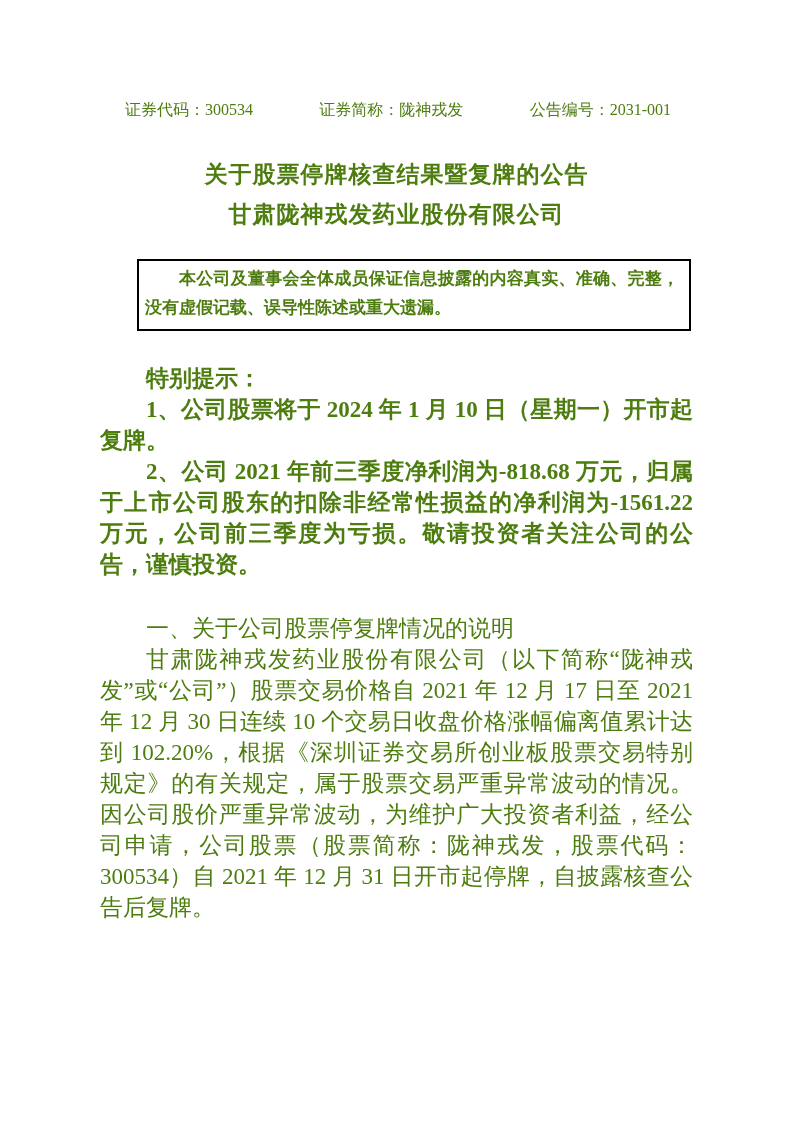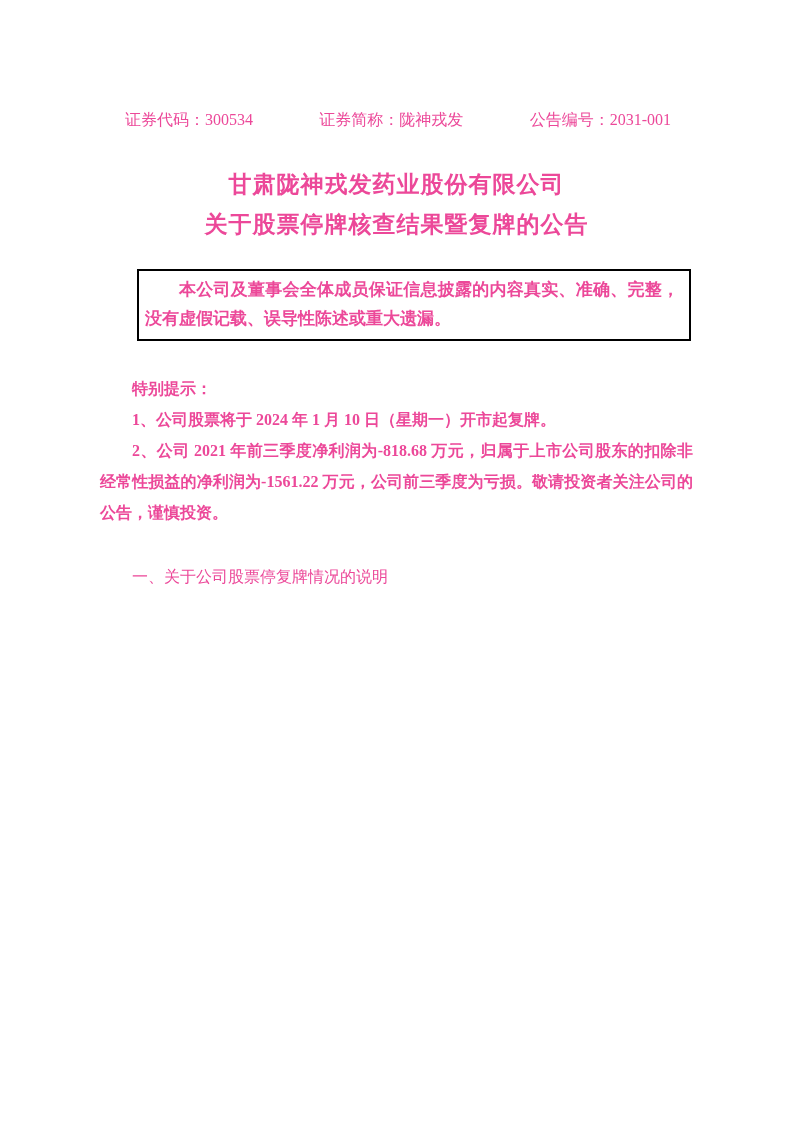--- a/index.html
+++ b/index.html
@@ -1,23 +1,23 @@
 <!DOCTYPE html>
 <html><head>
 <meta charset="utf-8">
 <style>
   * { margin: 0; padding: 0; box-sizing: border-box; }
   html, body { background: #ffffff; }
   .page {
     position: relative;
     width: 793px;
     height: 954px;
-    margin: 10px auto;
+    margin: 0 auto;
     background: #ffffff;
-    color: #ec4899;
+    color: #4d7c0f;
     font-family: "Liberation Serif", "DejaVu Serif", serif;
     padding: 100px 100px 40px 100px;
     overflow: hidden;
   }
   .doc-header {
     display: flex;
     justify-content: space-between;
     margin-left: 25px;
     margin-right: 22px;
     font-size: 16px;
@@ -33,40 +33,41 @@
     font-size: 23px;
     line-height: 40px;
     letter-spacing: 1px;
   }
   .declaration-box {
     margin-top: 24px;
     margin-left: 37px;
     width: 554px;
     border: 2px solid #000000;
     padding: 4px 10px 6px 6px;
+    font-family: Liberation Mono, monospace;
   }
   .declaration-box p {
     font-weight: bold;
     font-size: 17px;
     line-height: 29px;
     text-indent: 2em;
     text-align: justify;
   }
   .special-notice {
     margin-top: 32px;
     font-weight: bold;
   }
   .body-text {
     font-size: 17px;
     line-height: 31px;
     text-align: justify;
   }
   .body-text p, .body-text h2 {
     text-indent: 2em;
-    font-size: 16px;
+    font-size: 23px;
     line-height: 31px;
     font-weight: inherit;
   }
   .section {
     margin-top: 33px;
   }
   .section-heading {
     font-weight: bold;
   }
 </style>
@@ -75,31 +76,32 @@
 
 <div class="page">
 
   <div class="doc-header">
     <span>证券代码：300534</span>
     <span>证券简称：陇神戎发</span>
     <span>公告编号：2031-001</span>
   </div>
 
   <div class="title-block">
+    <div class="title-line">关于股票停牌核查结果暨复牌的公告</div>
     <div class="title-line">甘肃陇神戎发药业股份有限公司</div>
-    <div class="title-line">关于股票停牌核查结果暨复牌的公告</div>
   </div>
 
   <div class="declaration-box">
     <p>本公司及董事会全体成员保证信息披露的内容真实、准确、完整，没有虚假记载、误导性陈述或重大遗漏。</p>
   </div>
 
   <div class="special-notice body-text">
     <h2>特别提示：</h2>
     <p>1、公司股票将于 2024 年 1 月 10 日（星期一）开市起复牌。</p>
     <p>2、公司 2021 年前三季度净利润为-818.68 万元，归属于上市公司股东的扣除非经常性损益的净利润为-1561.22 万元，公司前三季度为亏损。敬请投资者关注公司的公告，谨慎投资。</p>
   </div>
 
   <div class="section body-text">
     <h2 class="section-heading">一、关于公司股票停复牌情况的说明</h2>
+    <p>甘肃陇神戎发药业股份有限公司（以下简称“陇神戎发”或“公司”）股票交易价格自 2021 年 12 月 17 日至 2021 年 12 月 30 日连续 10 个交易日收盘价格涨幅偏离值累计达到 102.20%，根据《深圳证券交易所创业板股票交易特别规定》的有关规定，属于股票交易严重异常波动的情况。因公司股价严重异常波动，为维护广大投资者利益，经公司申请，公司股票（股票简称：陇神戎发，股票代码：300534）自 2021 年 12 月 31 日开市起停牌，自披露核查公告后复牌。</p>
   </div>
 
 </div>
 
 </body></html>

